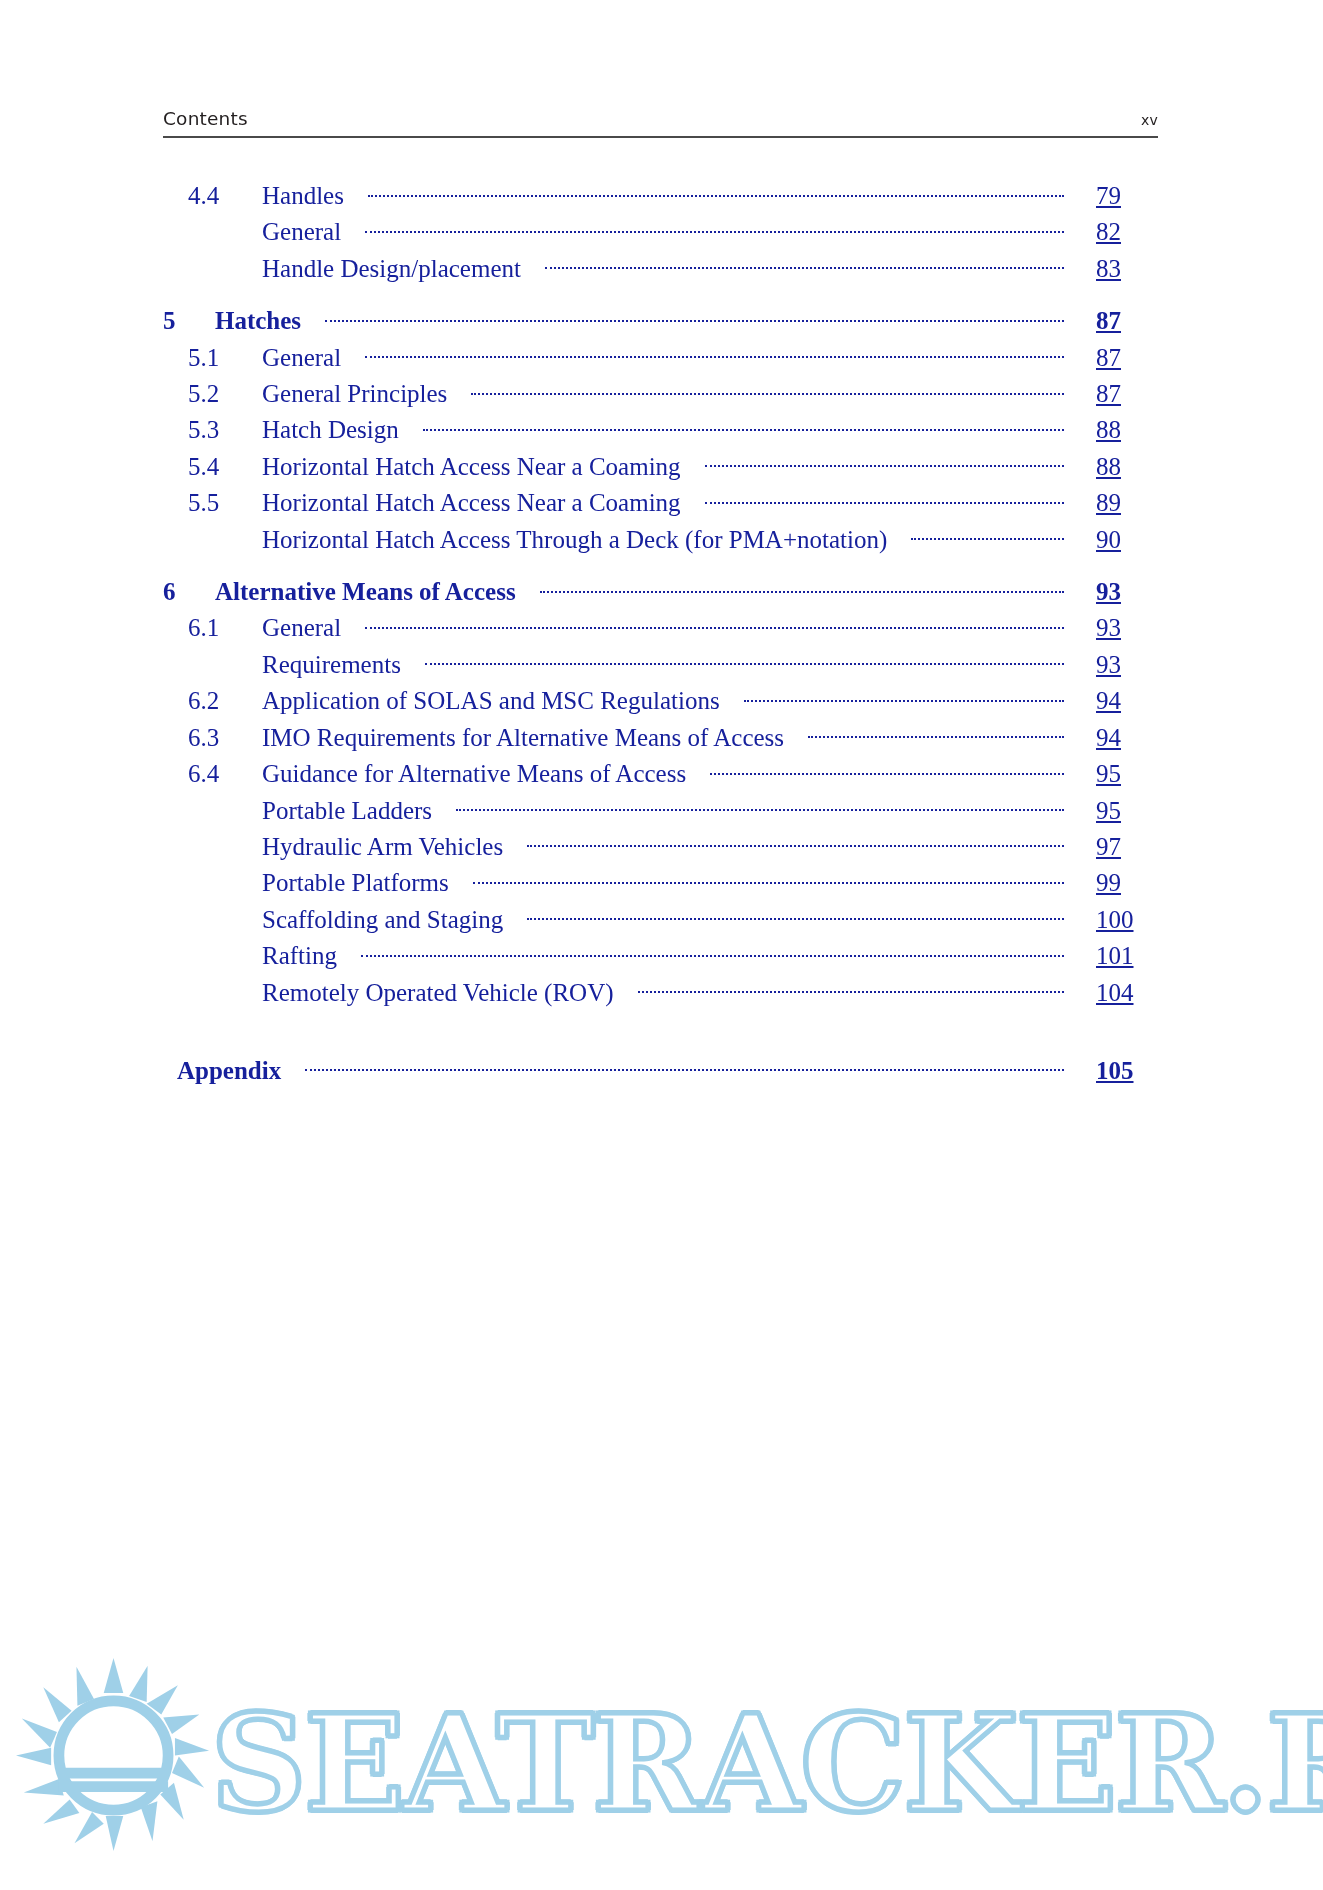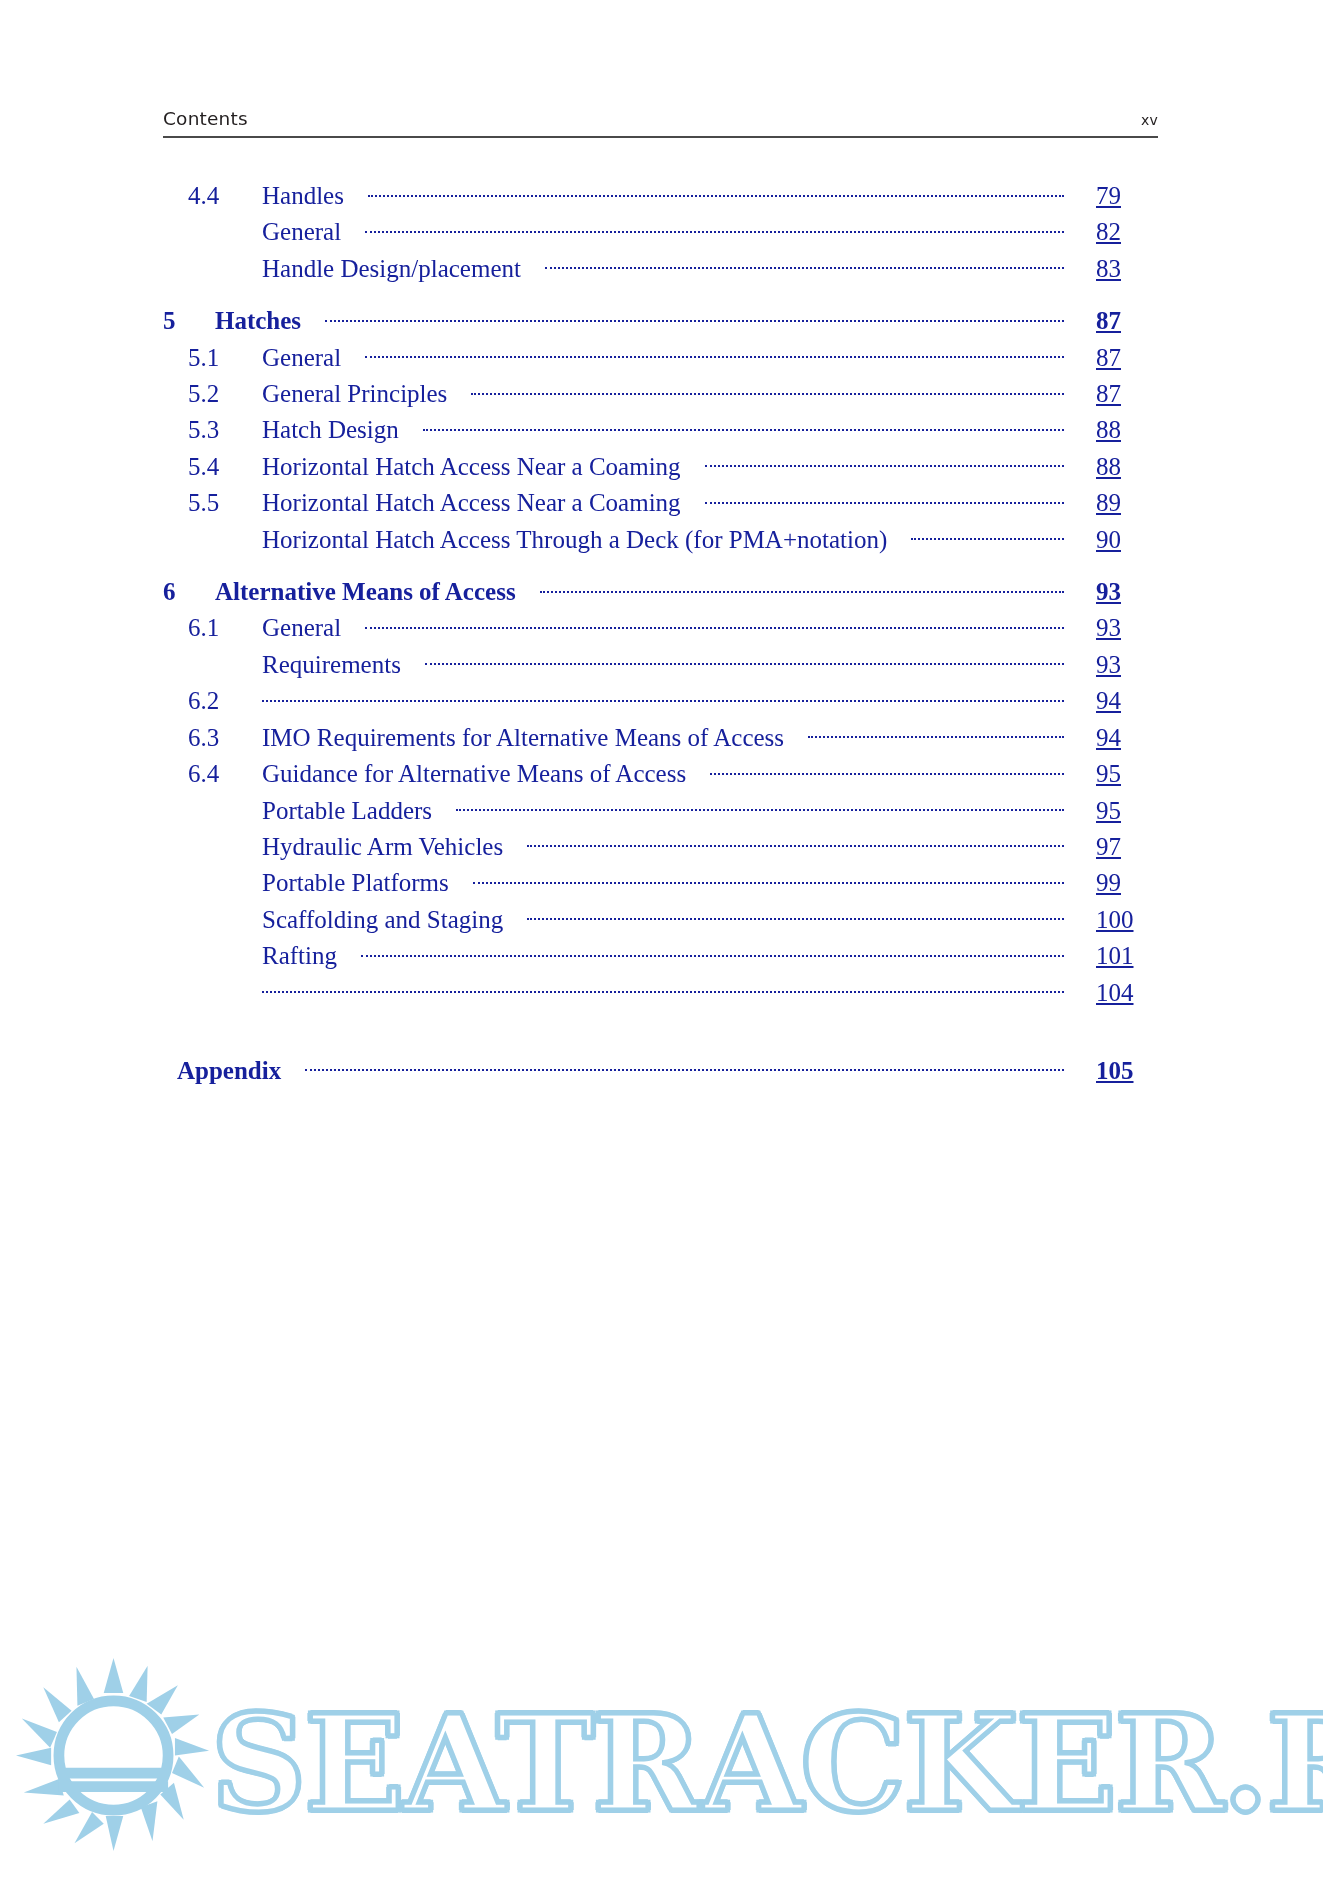--- a/index.html
+++ b/index.html
@@ -233,20 +233,21 @@
         <span class="page-no">93</span>
       </div>
       <div class="row">
         <span class="num blank-lvl2"></span>
         <span class="title">Requirements</span>
         <span class="leader"></span>
         <span class="page-no">93</span>
       </div>
       <div class="row">
         <span class="num lvl2">6.2</span>
+        <span class="title">Application of SOLAS and MSC Regulations</span>
         <span class="leader"></span>
         <span class="page-no">94</span>
       </div>
       <div class="row">
         <span class="num lvl2">6.3</span>
         <span class="title">IMO Requirements for Alternative Means of Access</span>
         <span class="leader"></span>
         <span class="page-no">94</span>
       </div>
       <div class="row">
@@ -280,20 +281,21 @@
         <span class="page-no">100</span>
       </div>
       <div class="row">
         <span class="num blank-lvl2"></span>
         <span class="title">Rafting</span>
         <span class="leader"></span>
         <span class="page-no">101</span>
       </div>
       <div class="row">
         <span class="num blank-lvl2"></span>
+        <span class="title">Remotely Operated Vehicle (ROV)</span>
         <span class="leader"></span>
         <span class="page-no">104</span>
       </div>
       <div class="row bold appendix gap-appendix">
         <span class="num"></span>
         <span class="title">Appendix</span>
         <span class="leader"></span>
         <span class="page-no">105</span>
       </div>
     </div>

